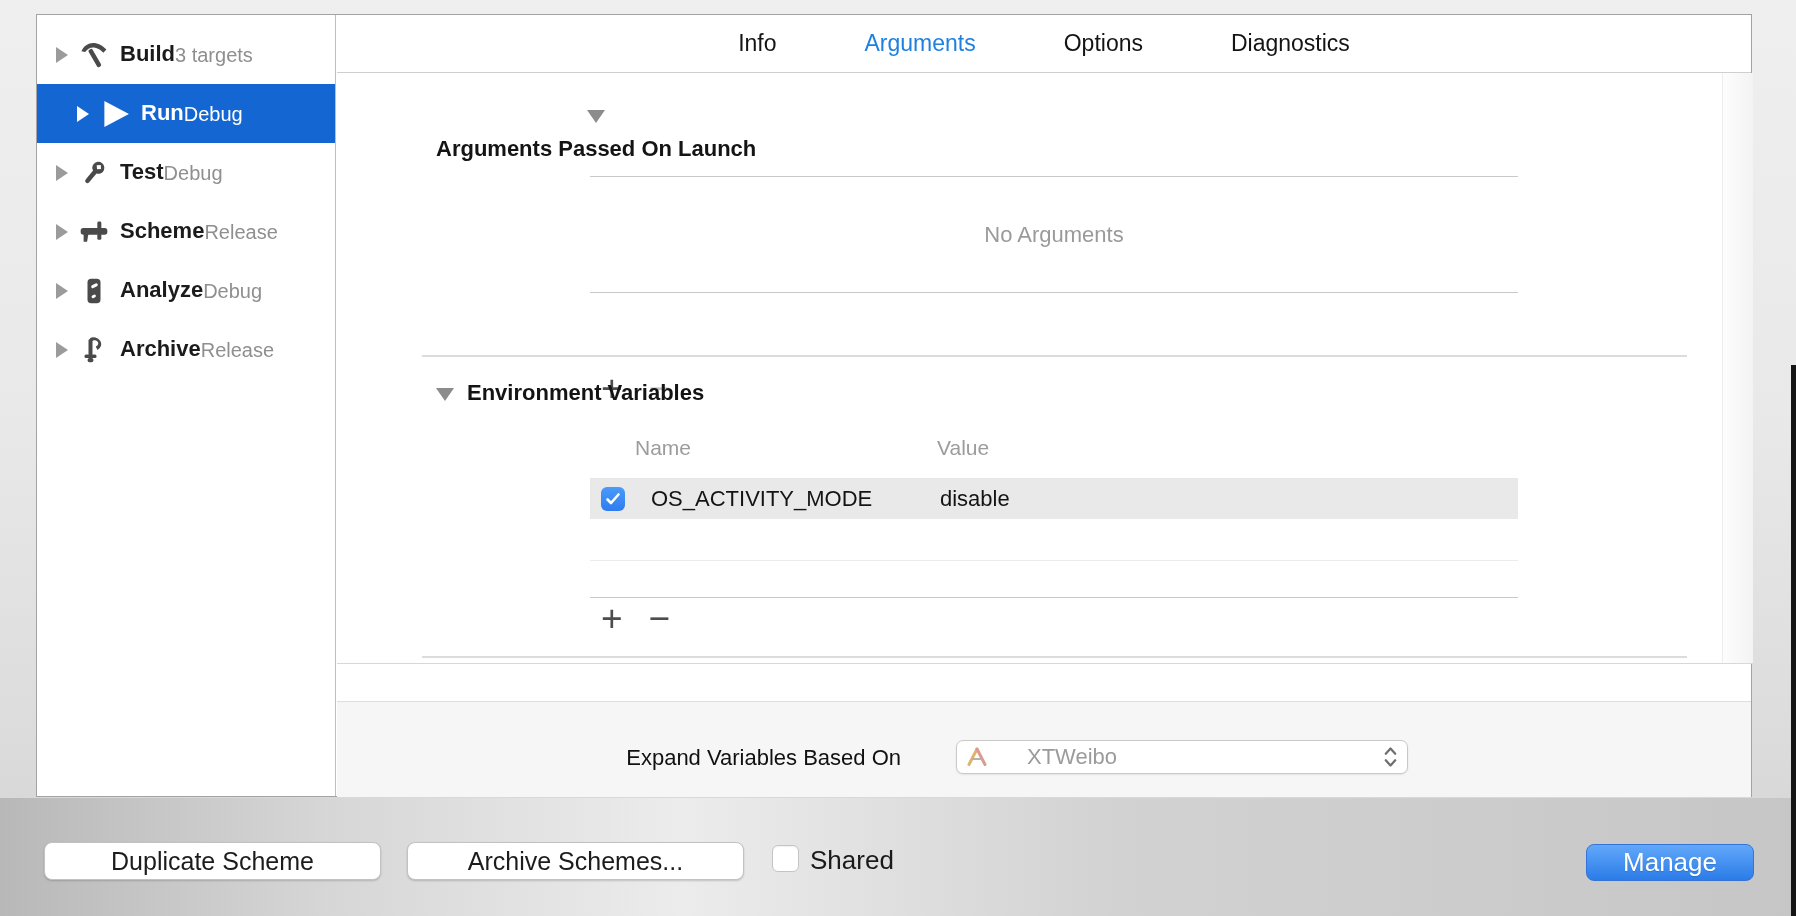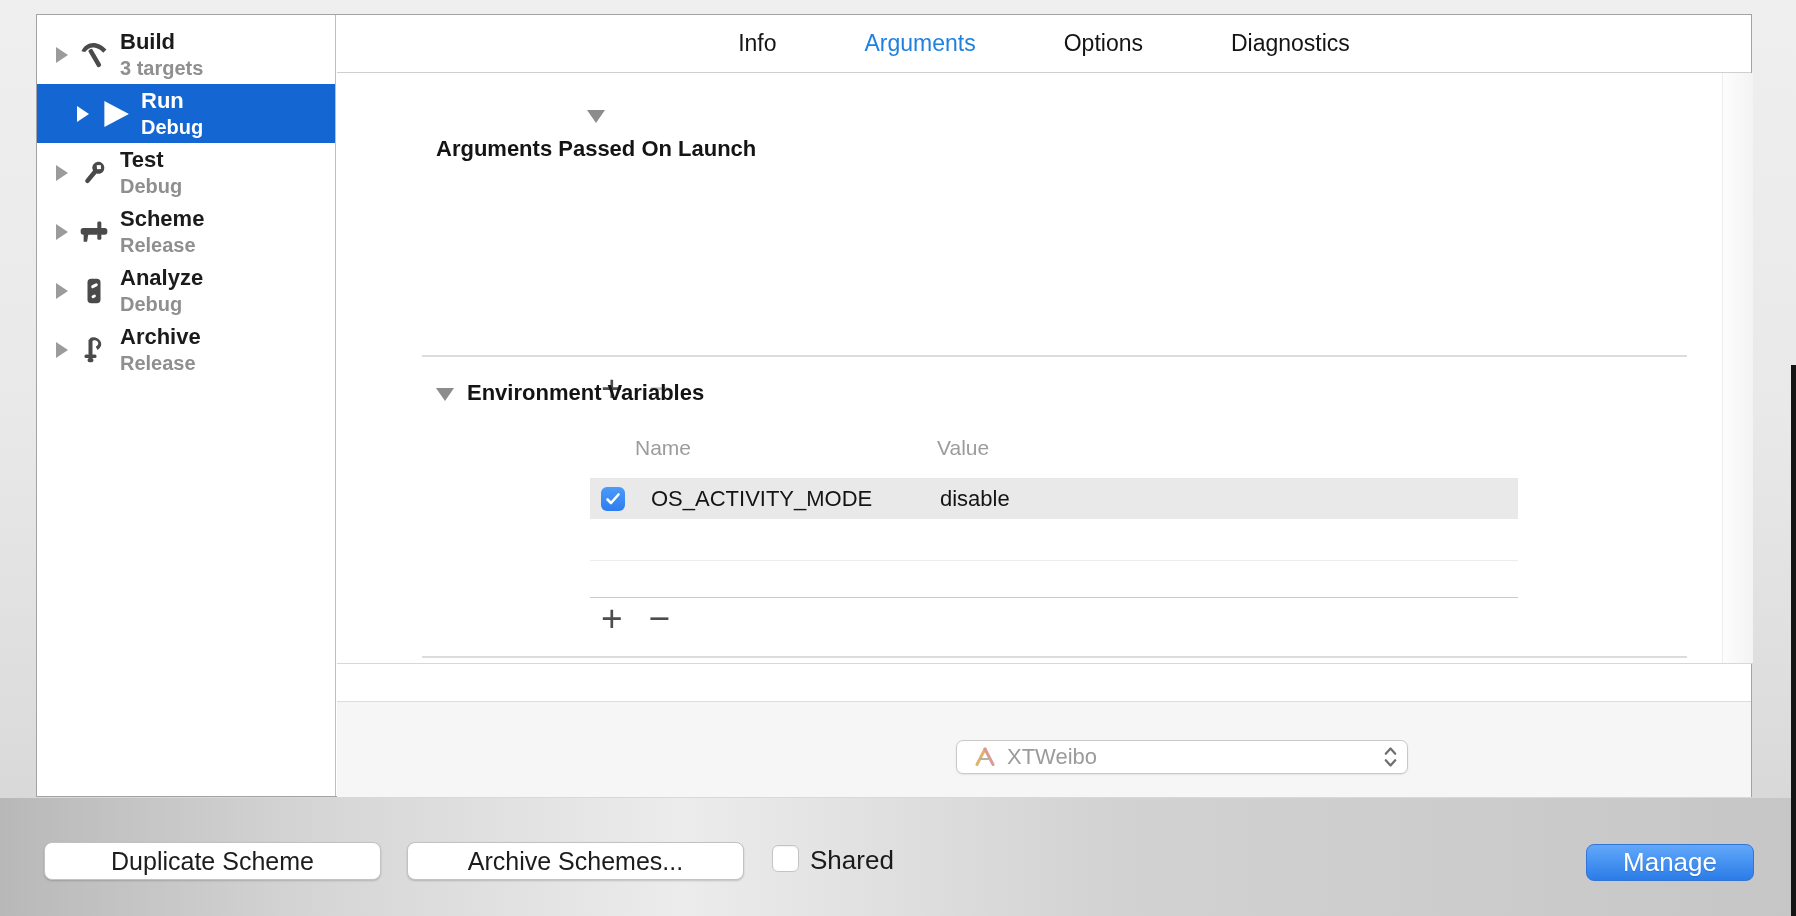--- a/index.html
+++ b/index.html
@@ -21,23 +21,23 @@
            box-sizing:border-box;padding-top:10px;}
   .srow{height:59px;display:flex;align-items:center;padding-left:19px;box-sizing:border-box;}
   .srow.selected{background:#1467d2;padding-left:40px;}
   .disclosure{width:0;height:0;border-left:12px solid #9b9b9b;border-top:8px solid transparent;
               border-bottom:8px solid transparent;margin-right:8px;flex:none;}
   .srow.selected .disclosure{border-left-color:#ffffff;}
   .sicon{width:36px;height:36px;display:flex;align-items:center;justify-content:center;margin-right:8px;flex:none;}
   .sicon svg{display:block;}
   .sicon .ink{fill:#4a4a4a;}
   .srow.selected .sicon .ink{fill:#ffffff;}
-  .stext{display:flex;flex-direction:column;line-height:1.12;}
+  .stext{display:flex;line-height:1.12;}
   .stitle{font-size:22px;font-weight:bold;color:#1b1b1b;}
-  .ssub{font-size:20px;color:#8f8f8f;margin-top:2px;font-weight:bold;}
+  .ssub{font-size:20px;color:#8f8f8f;margin-top:2px;}
   .srow.selected .stitle,.srow.selected .ssub{color:#ffffff;}
 
   
   .tabbar{position:absolute;left:300px;right:0;top:0;height:58px;border-bottom:1px solid #cfcfcf;
           display:flex;align-items:center;justify-content:center;gap:88px;box-sizing:border-box;}
   .tab{font-size:23px;color:#141414;cursor:default;}
   .tab.active{color:#1f80e0;}
 
   
   .scrollarea{position:absolute;left:300px;top:58px;width:1416px;height:591px;background:#fff;
@@ -81,21 +81,21 @@
   .divider{position:absolute;left:85px;width:1265px;height:2px;background:#dcdcdc;}
   .divider.d1{top:282px;}
   .divider.d2{top:583px;}
 
   
   .panel-footer{position:absolute;left:300px;right:0;top:686px;height:96px;background:#f6f6f6;
                 border-top:1px solid #dedede;box-sizing:border-box;}
   .ev-label{position:absolute;left:0;top:43px;width:564px;text-align:right;font-size:22px;color:#111;}
   .dropdown{position:absolute;left:619px;top:38px;width:452px;height:34px;background:#ffffff;
             border:1px solid #c9c9c9;border-radius:7px;box-shadow:0 1px 2px rgba(0,0,0,0.08);
-            display:flex;align-items:center;box-sizing:border-box;padding:0 8px 0 16px;}
+            display:flex;align-items:center;box-sizing:border-box;padding:0 8px 0 8px;gap:28px;}
   .ddtext{font-size:22px;color:#9b9b9b;margin-left:10px;flex:1;}
   .xicon svg,.stepper svg{display:block;}
 
   
   .wbtn{position:absolute;top:842px;height:38px;background:#ffffff;border:1px solid #c2c2c2;
         border-radius:8px;box-shadow:0 1px 2px rgba(0,0,0,0.18);font-size:25px;color:#1c1c1c;
         font-family:inherit;}
   .wbtn.dup{left:44px;width:337px;}
   .wbtn.manage{left:407px;width:337px;}
   .shared-cb{position:absolute;left:772px;top:845px;width:27px;height:27px;background:#fff;
@@ -214,20 +214,23 @@
       <span class="tab">Diagnostics</span>
     </div>
 
     <div class="scrollarea">
 
       <div class="sec-h s1">
         <span class="tri-down"></span>
         <span class="sec-title">Arguments Passed On Launch</span>
       </div>
 
+      <div class="table1">
+        <span class="empty-text">No Arguments</span>
+      </div>
 
       <div class="pm p1">
         <span class="plus">+</span>
         <span class="minus disabled">−</span>
       </div>
 
       <div class="divider d1"></div>
 
       <div class="sec-h s2">
         <span class="tri-down"></span>
@@ -256,20 +259,21 @@
         <span class="plus">+</span>
         <span class="minus">−</span>
       </div>
 
       <div class="divider d2"></div>
 
       <div class="scroll-track"></div>
     </div>
 
     <div class="panel-footer">
+      <span class="ev-label">Expand Variables Based On</span>
       <div class="dropdown">
         <span class="xicon">
           <svg width="24" height="24" viewBox="0 0 24 24" fill="none" stroke-linecap="round">
               <path d="M4 19.5 L12 4" stroke="#e0b46e" stroke-width="3"></path>
               <path d="M12 4 L20 19.5" stroke="#dd9a92" stroke-width="3"></path>
               <path d="M7.6 14 h8.8" stroke="#b9b0a6" stroke-width="2.2"></path>
             </svg>
         </span>
         <span class="ddtext">XTWeibo</span>
         <span class="stepper">

